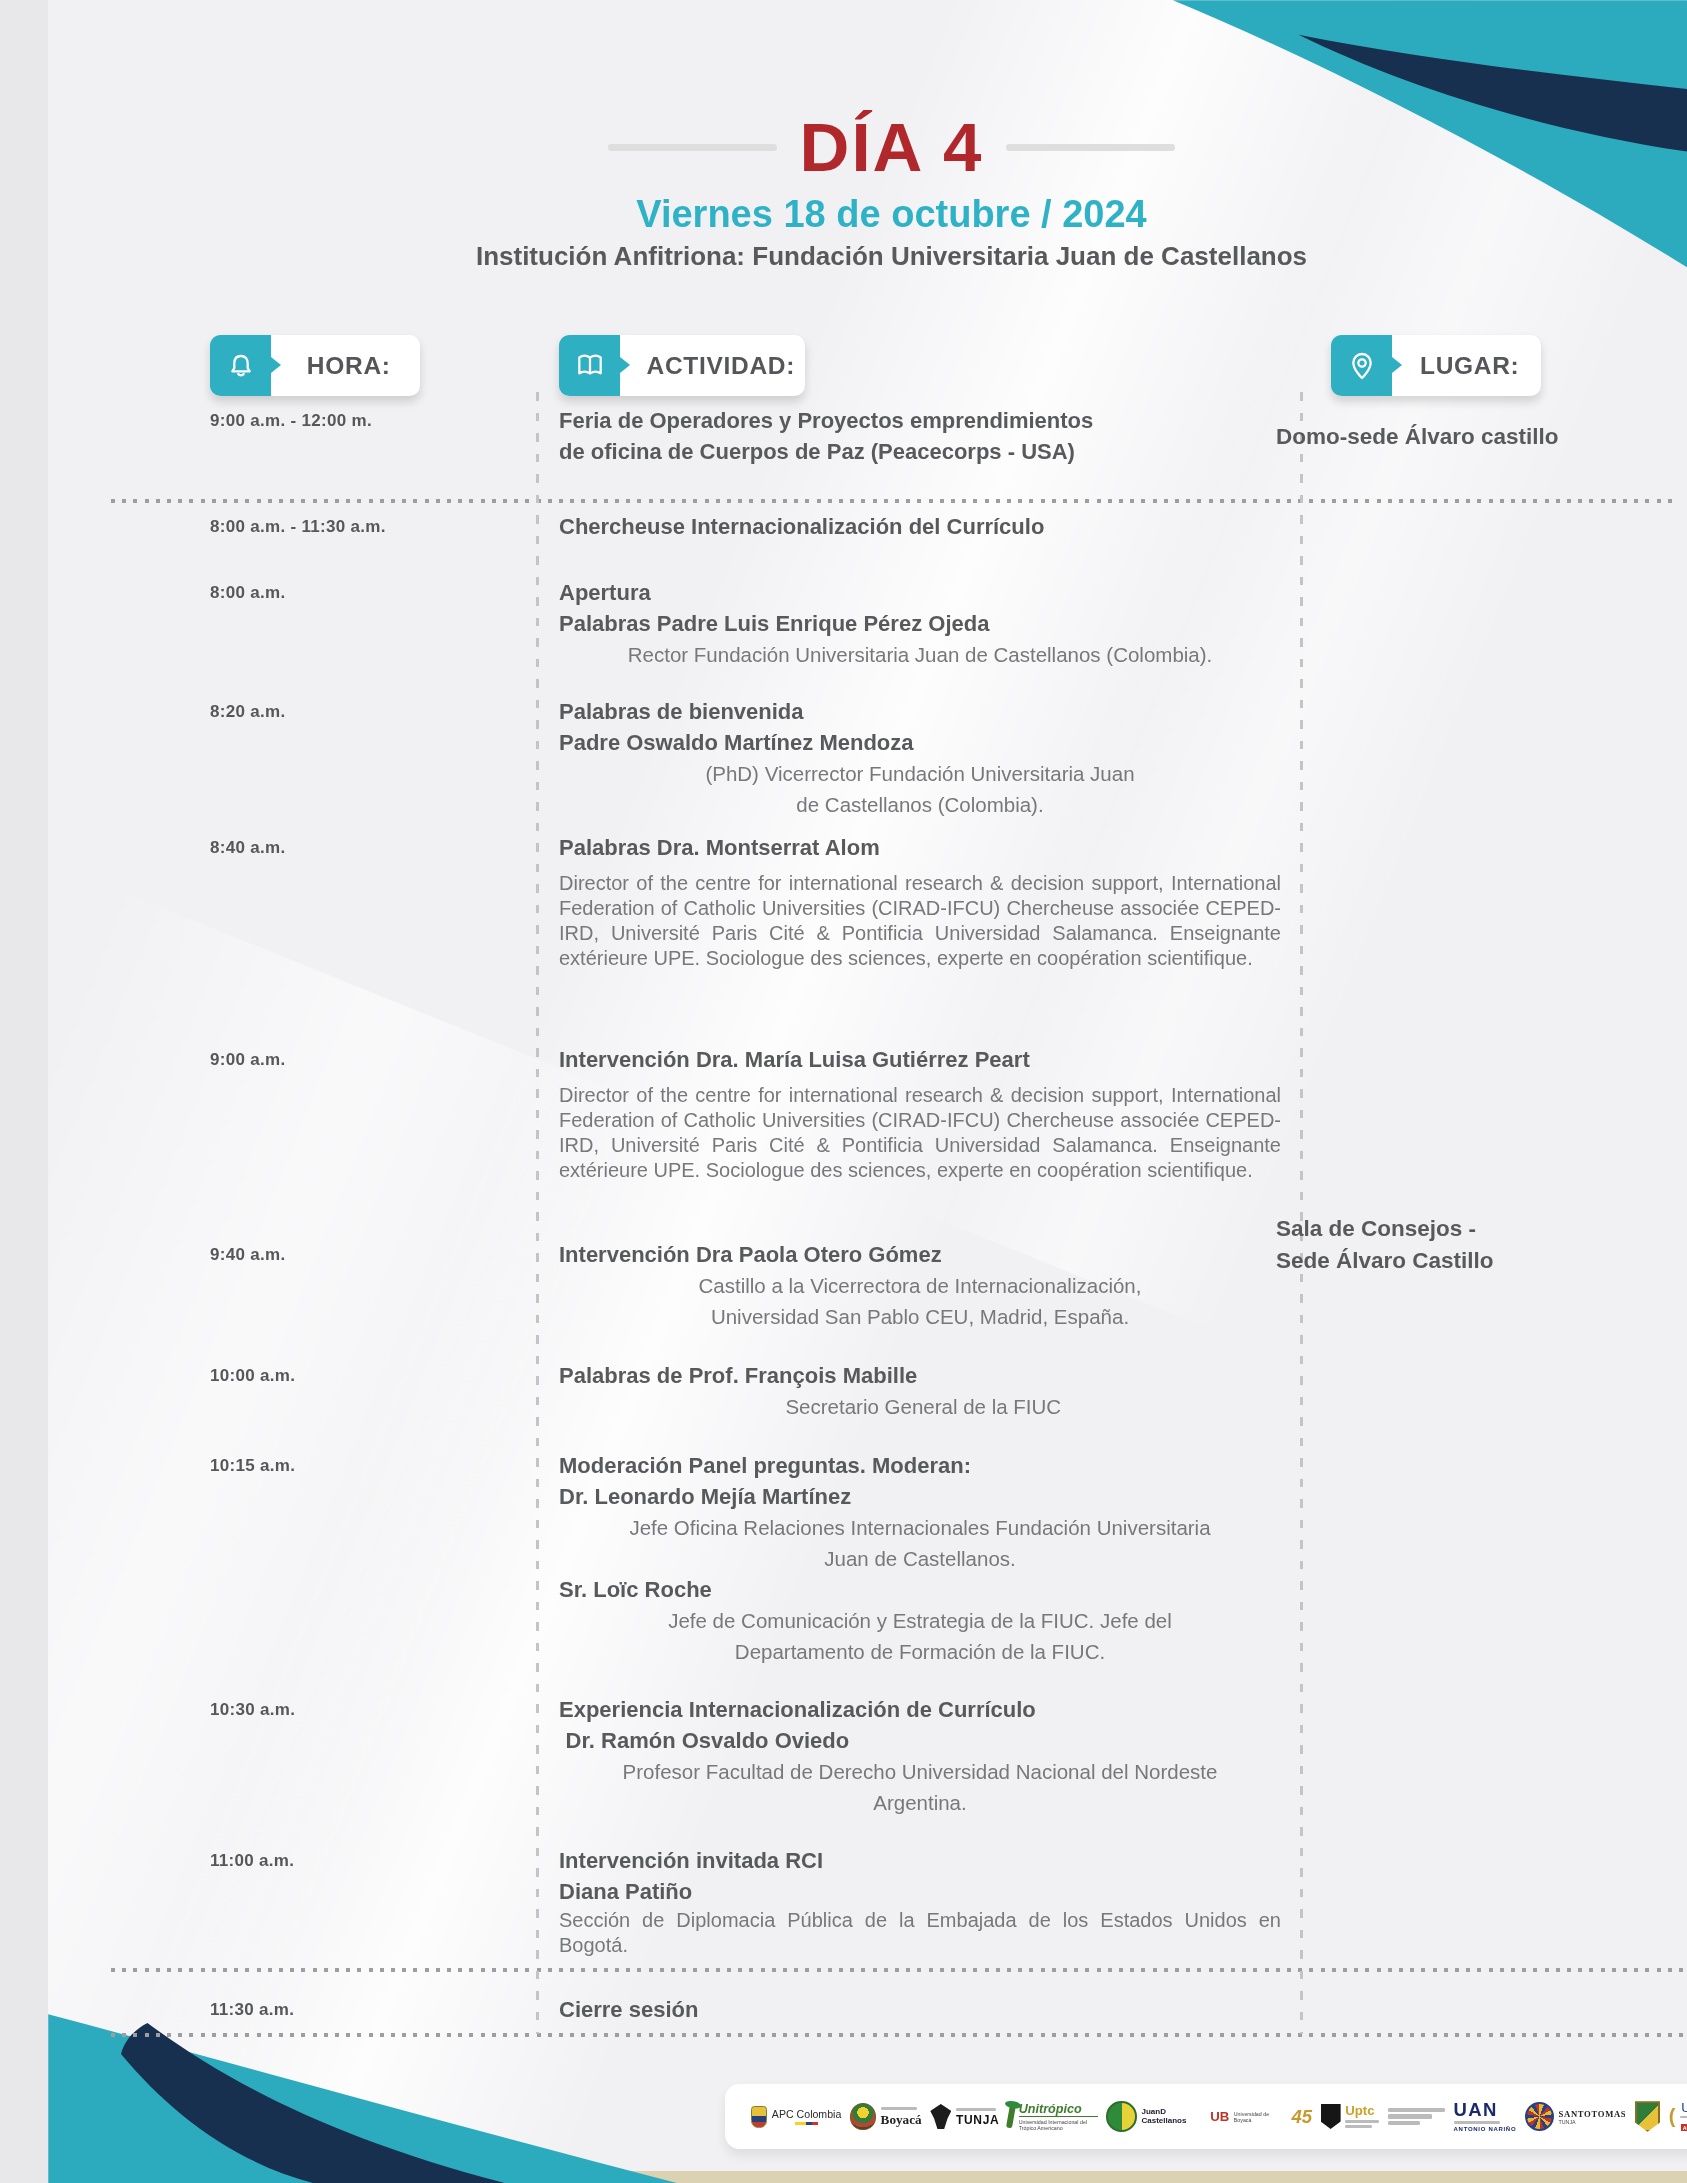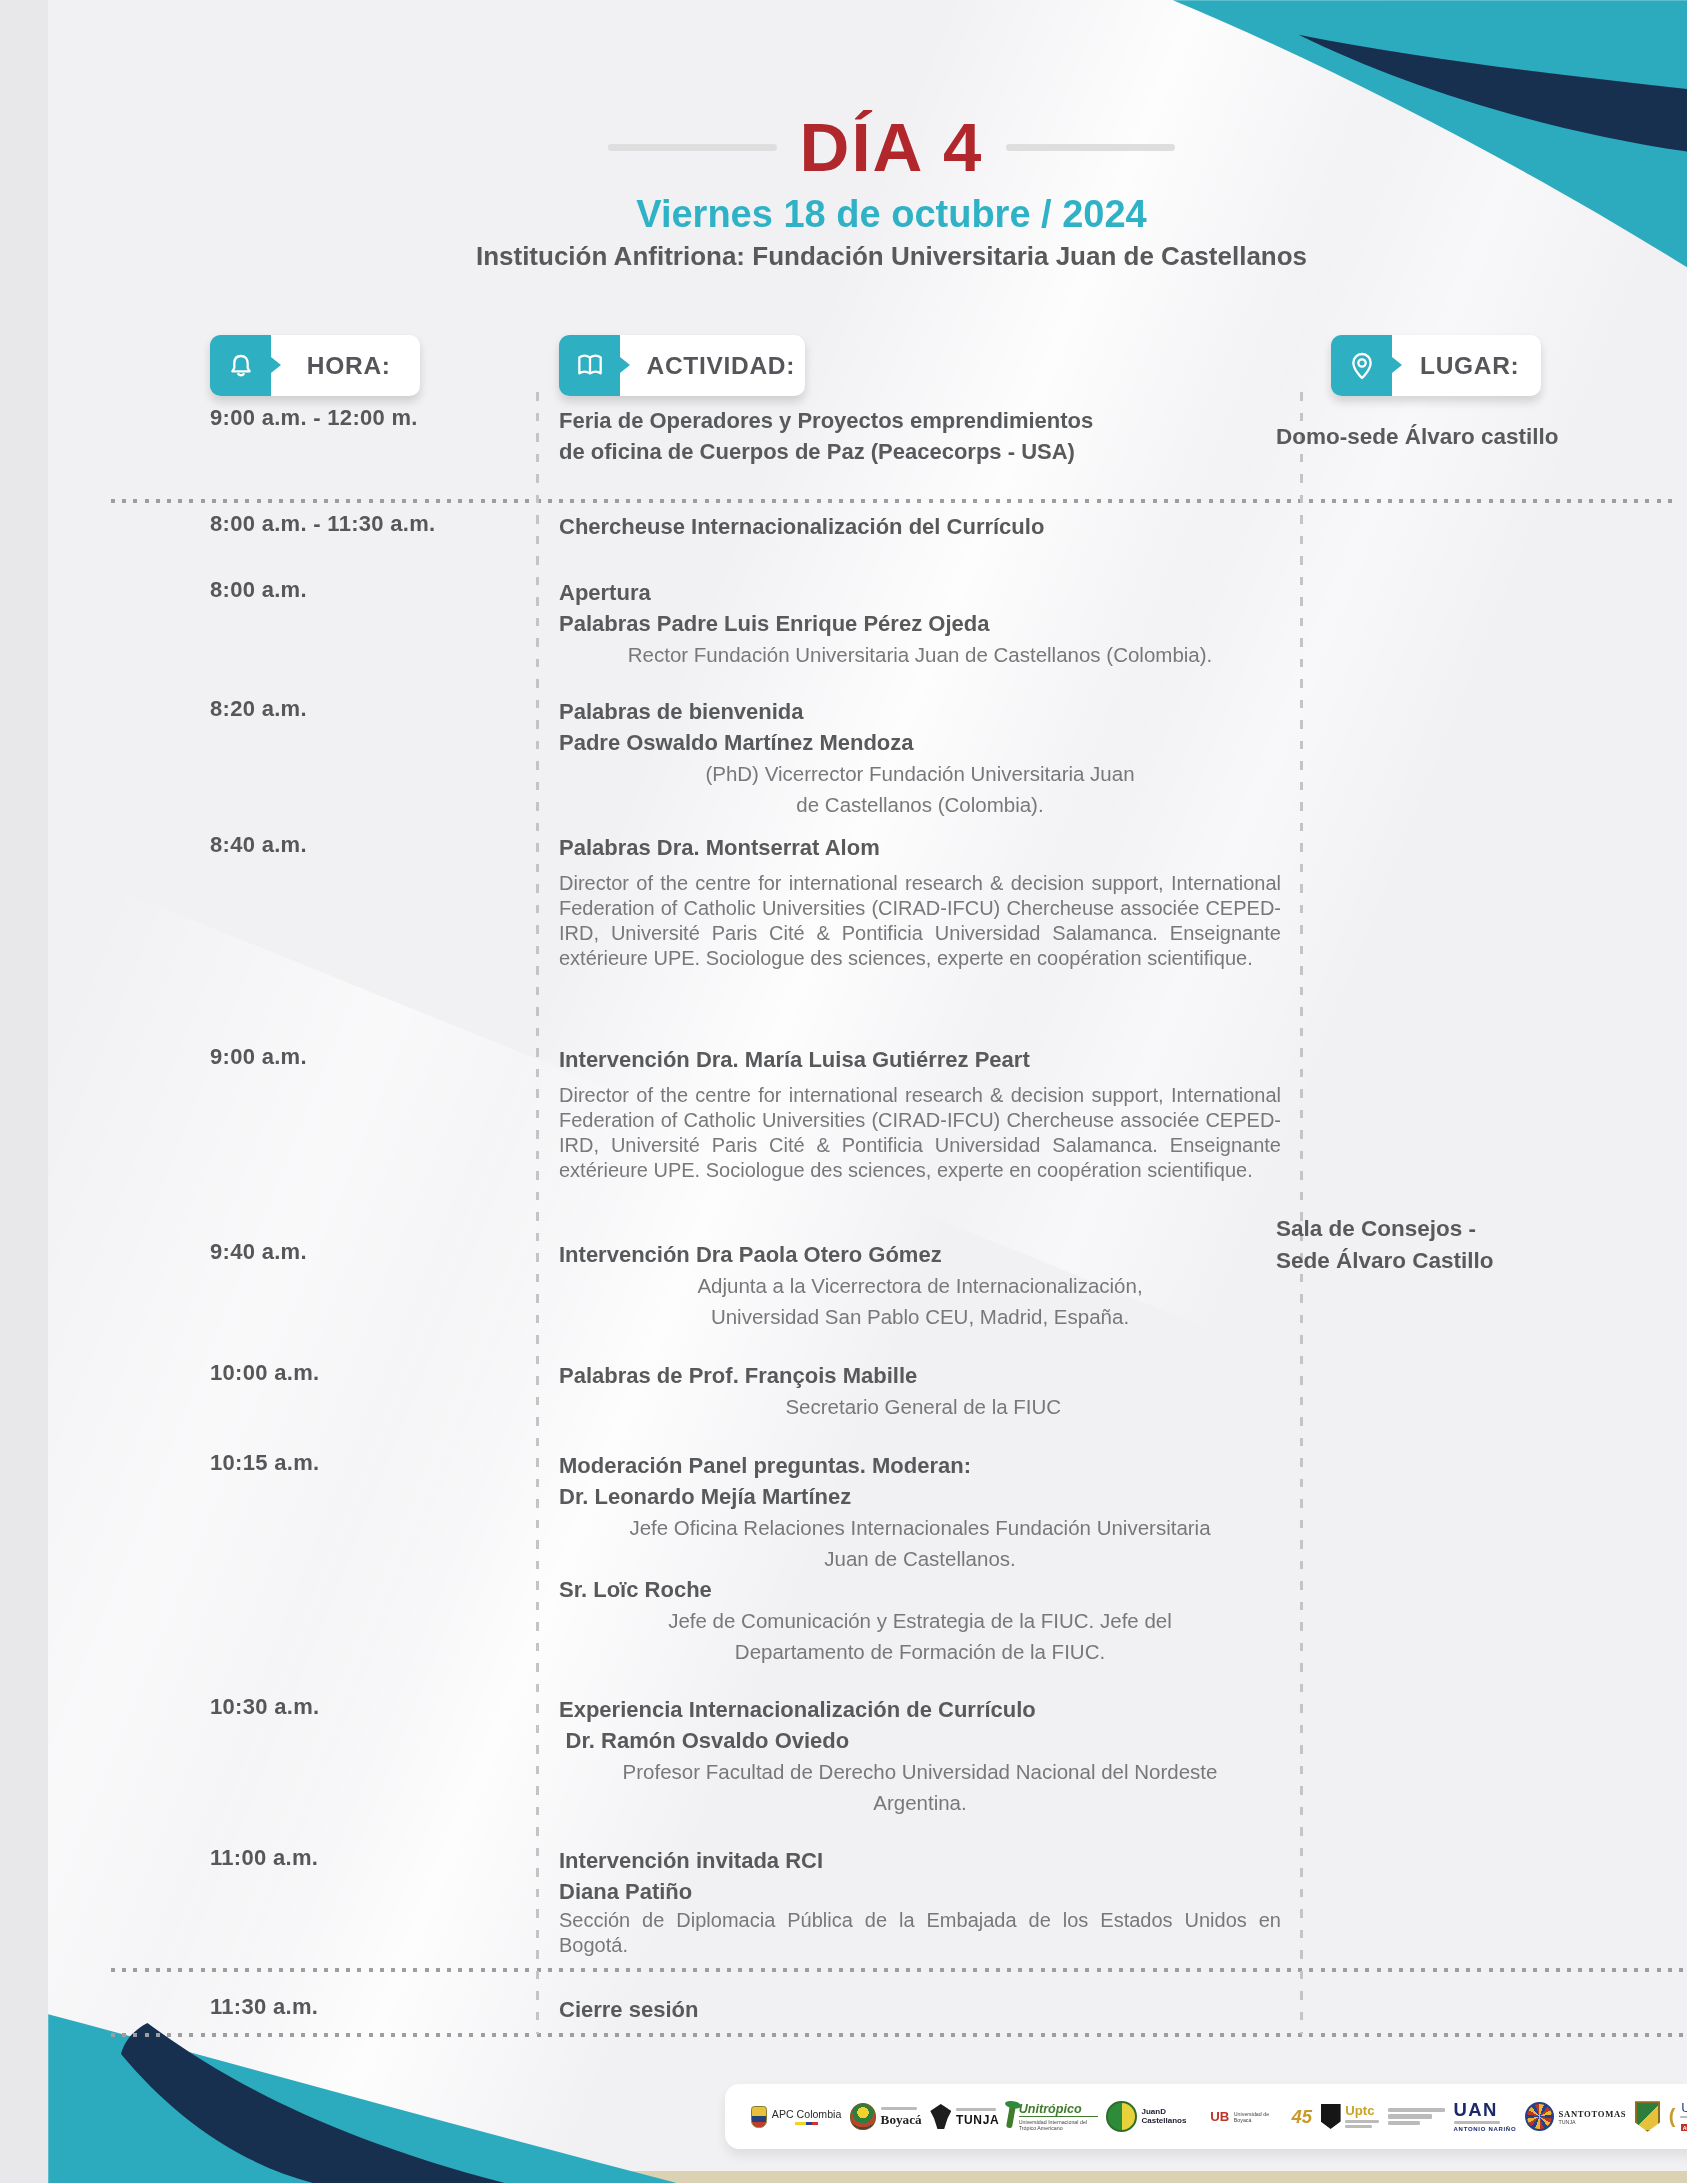--- a/index.html
+++ b/index.html
@@ -49,21 +49,21 @@
   .doth{position:absolute;height:4px;background:repeating-linear-gradient(90deg,#9E9EA0 0 4px,transparent 4px 11.2px);z-index:4;}
   .h1{left:63px;top:499px;width:1567px;}
   .h2{left:63px;top:1968px;width:1624px;}
   .h3{left:63px;top:2033px;width:1624px;}
   .dashv{position:absolute;width:2.6px;background:repeating-linear-gradient(180deg,#C4C4C6 0 8.6px,transparent 8.6px 20.5px);z-index:4;}
   .v1{left:488px;top:392px;height:1642px;}
   .v2{left:1252px;top:392px;height:1642px;}
 
   
   .row{position:absolute;left:0;width:1687px;z-index:5;}
-  .t{position:absolute;left:162px;top:0;font-size:22px;font-weight:700;color:#565759;letter-spacing:0.3px;white-space:nowrap;}
+  .t{position:absolute;left:162px;top:6px;font-size:17px;font-weight:700;color:#565759;letter-spacing:0.3px;white-space:nowrap;}
   .act{position:absolute;left:511px;top:0;width:722px;}
   .l{font-size:22px;line-height:31px;white-space:nowrap;}
   .b{font-weight:700;color:#58595B;}
   .r{font-weight:400;color:#77787A;font-size:20.5px;text-align:center;}
   .ind{padding-left:6.6px;}
   .j{white-space:normal;text-align:justify;font-size:20px;line-height:25px;color:#77787A;margin-top:8px;}
   .place{position:absolute;left:1228px;width:344px;font-size:22.5px;font-weight:700;color:#58595B;z-index:5;line-height:32px;}
 
   
   .logos-bar{position:absolute;left:677px;top:2084px;width:1032px;height:65px;background:#fff;
@@ -218,21 +218,21 @@
     <div class="act">
       <div class="l b">Intervención Dra. María Luisa Gutiérrez Peart</div>
       <div class="j">Director of the centre for international research &amp; decision support, International Federation of Catholic Universities (CIRAD-IFCU)  Chercheuse associée CEPED-IRD, Université Paris Cité &amp; Pontificia Universidad Salamanca. Enseignante extérieure UPE. Sociologue des sciences, experte en coopération scientifique.</div>
     </div>
   </div>
 
   <div class="row" style="top:1239px;">
     <div class="t">9:40 a.m.</div>
     <div class="act">
       <div class="l b">Intervención Dra Paola Otero Gómez</div>
-      <div class="l r">Adjunta a la Vicerrectora de Internacionalización,</div>
+      <div class="l r">Castillo a la Vicerrectora de Internacionalización,</div>
       <div class="l r">Universidad San Pablo CEU, Madrid, España.</div>
     </div>
   </div>
 
   <div class="row" style="top:1360px;">
     <div class="t">10:00 a.m.</div>
     <div class="act">
       <div class="l b">Palabras de  Prof. François Mabille</div>
       <div class="l r ind">Secretario General de la FIUC</div>
     </div>

